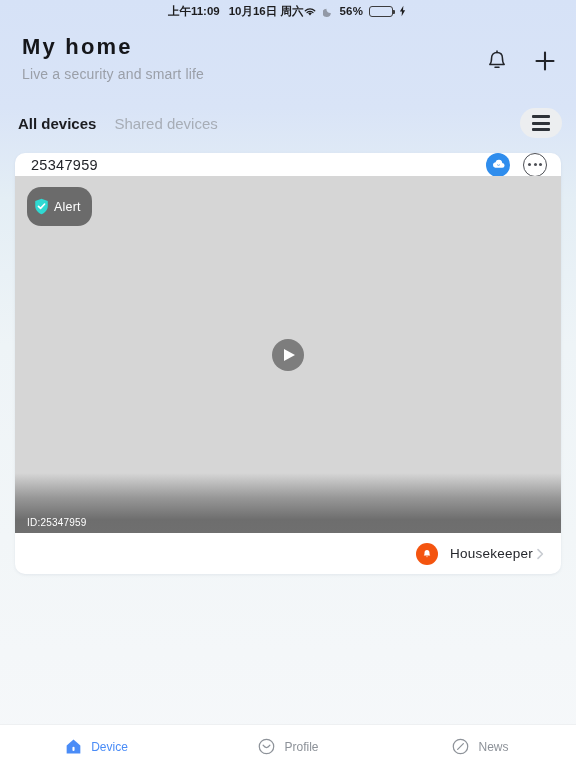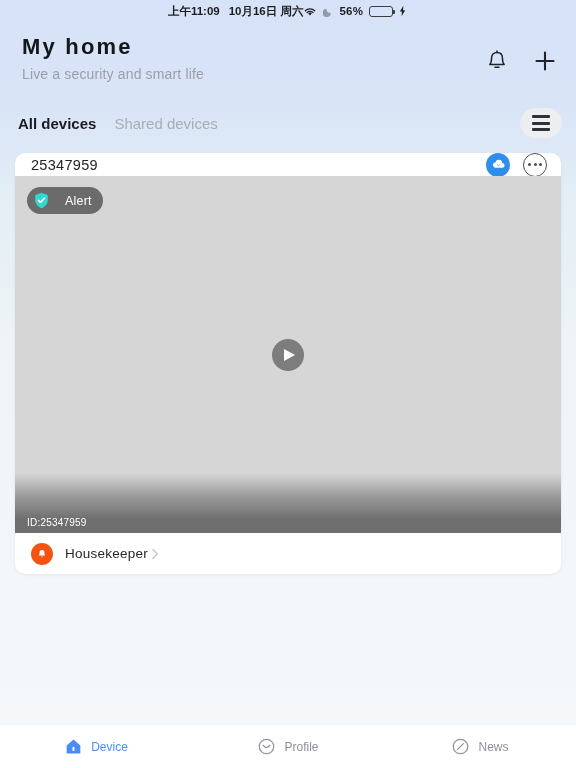--- a/index.html
+++ b/index.html
@@ -142,25 +142,25 @@
     height:357px;
     background:#d6d6d6;
   }
   .video-grad {
     position:absolute; left:0; right:0; bottom:0;
     height:60px;
     background:linear-gradient(to bottom, rgba(150,150,150,0) 0%, rgba(126,126,126,.72) 42%, rgba(104,104,104,.95) 78%, #6f6f6f 100%);
   }
   .alert-badge {
     position:absolute; top:11px; left:12px;
-    height:27px;
+    height:39px;
     background:#6b6b6b;
     border-radius:14px;
     display:flex; align-items:center;
-    gap:14px;
+    gap:3px;
     padding:0 11px 0 5px;
     cursor:pointer;
   }
   .shield-ic { width:19px; height:19px; display:block; }
   .alert-txt { font-size:12.5px; color:#ffffff; letter-spacing:.2px; }
   .play-btn {
     position:absolute; left:50%; top:50%;
     transform:translate(-50%,-50%);
     width:32px; height:32px;
     border-radius:50%;
@@ -178,21 +178,21 @@
   .vid-id {
     position:absolute; left:12px; bottom:5px;
     font-size:10px; color:#ffffff;
     letter-spacing:.2px;
   }
 
   
   .hk-row {
     height:41px;
     display:flex; align-items:center;
-    justify-content:flex-start;
+    justify-content:flex-end;
     padding:0 14px 0 16px;
     cursor:pointer;
   }
   .hk-left { display:flex; align-items:center; gap:12px; }
   .hk-ic {
     width:22px; height:22px;
     border-radius:50%;
     background:#f4540f;
     display:flex; align-items:center; justify-content:center;
   }

